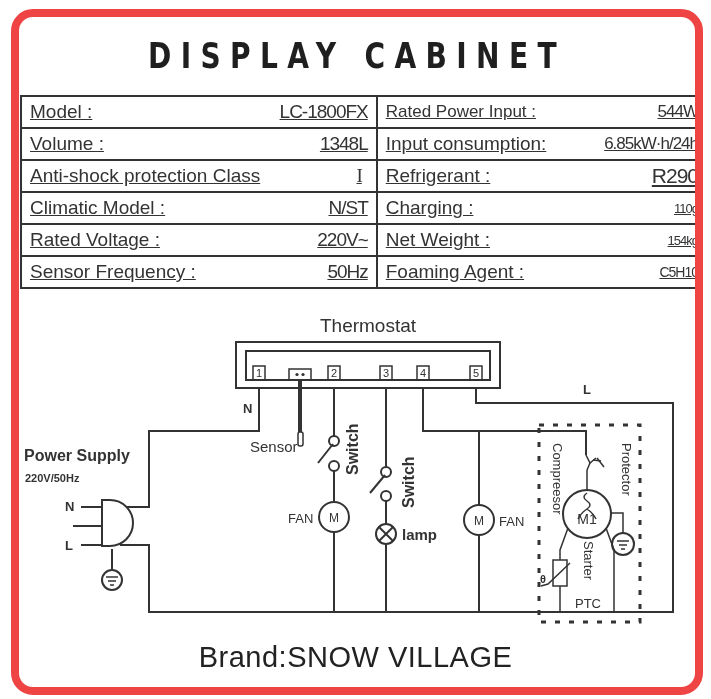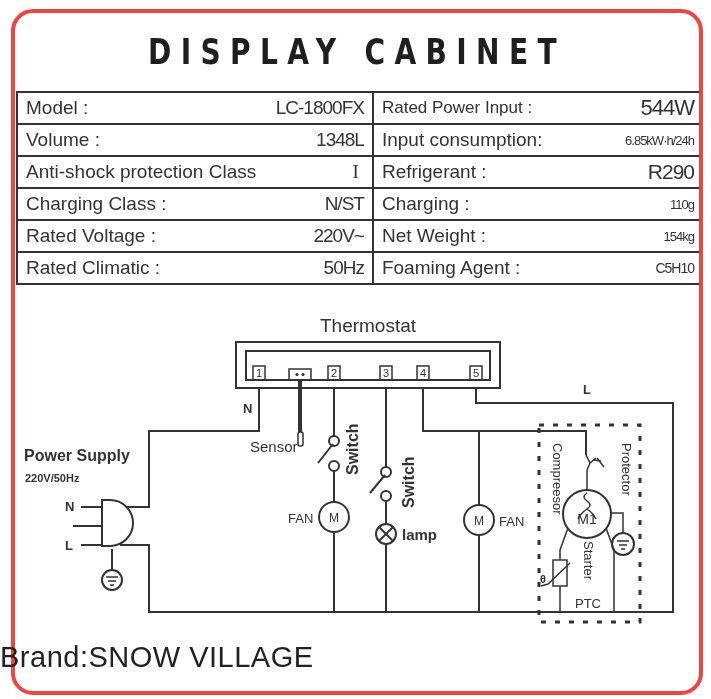--- a/index.html
+++ b/index.html
@@ -1,81 +1,81 @@
 <!DOCTYPE html>
 <html><head>
   <meta charset="utf-8">
   <style>
     html, body { margin: 0; padding: 0; background: #ffffff; }
     body { width: 711px; height: 699px; position: relative; overflow: hidden; font-family: "Liberation Sans", sans-serif; color: #2a2a2a; }
-    .frame { position: absolute; left: 11px; top: 9px; width: 692px; height: 686px; border: 4px solid #ef4444; border-radius: 22px; box-sizing: border-box; overflow: hidden; }
+    .frame { position: absolute; left: 11px; top: 9px; width: 692px; height: 686px; border: 8px solid #ef4444; border-radius: 22px; box-sizing: border-box; overflow: hidden; }
     .title { position: absolute; left: 0; top: 0; width: 100%; height: 76px; display: flex; align-items: center; justify-content: center; font-family: "DejaVu Sans", sans-serif; font-weight: bold; font-size: 36px; letter-spacing: 12px; transform: scaleX(0.78); color: #1f1f1f; }
     .spec-table { position: absolute; left: 1px; top: 78px; width: 688px; border-collapse: collapse; }
-    .spec-table td { border: 2px solid #333; height: 32px; padding: 0 8px; font-size: 19px; color: #333; box-sizing: border-box; white-space: nowrap; }
+    .spec-table td { border: 2px solid #333; height: 32px; padding: 0 8px; font-size: 19px; color: #333; box-sizing: border-box; white-space: nowrap; text-decoration: underline; }
     .cell-left { width: 357px; }
     .cell-right { width: 331px; text-align: right; }
     .cell-inner { display: flex; justify-content: space-between; align-items: center; }
     .val { letter-spacing: -1px; }
     .diagram { position: absolute; left: 0; top: 0; width: 711px; height: 699px; pointer-events: none; }
     .diagram text { font-family: "Liberation Sans", sans-serif; fill: #333; }
-    .brand { position: absolute; left: 0; width: 100%; top: 641px; font-size: 29px; letter-spacing: 0.5px; color: #222; }
+    .brand { position: absolute; left: 0; width: 100%; top: 641px; text-align: center; font-size: 29px; letter-spacing: 0.5px; color: #222; }
   </style>
 </head>
 <body>
 
 <div class="frame">
   <div class="title">DISPLAY CABINET</div>
   <table class="spec-table">
     <tbody>
       <tr>
         <td class="cell-left">
             <div class="cell-inner">
               <span>Model :</span>
               <span class="val">LC-1800FX</span>
             </div>
           </td>
         <td class="cell-right">
             <div class="cell-inner">
               <span style="font-size:17px">Rated Power Input :</span>
-              <span class="val" style="font-size:22px">544W</span>
+              <span class="val" style="font-size:17px">544W</span>
             </div>
           </td>
       </tr>
       <tr>
         <td class="cell-left">
             <div class="cell-inner">
               <span>Volume :</span>
               <span class="val">1348L</span>
             </div>
           </td>
         <td class="cell-right">
             <div class="cell-inner">
               <span>Input consumption:</span>
-              <span class="val" style="font-size:13px">6.85kW·h/24h</span>
+              <span class="val" style="font-size:17px">6.85kW·h/24h</span>
             </div>
           </td>
       </tr>
       <tr>
         <td class="cell-left">
             <div class="cell-inner">
               <span>Anti-shock protection Class</span>
               <span class="val" style="font-family:'Liberation Serif',serif;margin-right:6px">I</span>
             </div>
           </td>
         <td class="cell-right">
             <div class="cell-inner">
               <span>Refrigerant :</span>
               <span class="val" style="font-size:21px">R290</span>
             </div>
           </td>
       </tr>
       <tr>
         <td class="cell-left">
             <div class="cell-inner">
-              <span>Charging Class :</span>
+              <span>Climatic Model :</span>
               <span class="val">N/ST</span>
             </div>
           </td>
         <td class="cell-right">
             <div class="cell-inner">
               <span>Charging :</span>
               <span class="val" style="font-size:13px">110g</span>
             </div>
           </td>
       </tr>
@@ -89,21 +89,21 @@
         <td class="cell-right">
             <div class="cell-inner">
               <span>Net Weight :</span>
               <span class="val" style="font-size:13px">154kg</span>
             </div>
           </td>
       </tr>
       <tr>
         <td class="cell-left">
             <div class="cell-inner">
-              <span>Rated Climatic :</span>
+              <span>Sensor Frequency :</span>
               <span class="val">50Hz</span>
             </div>
           </td>
         <td class="cell-right">
             <div class="cell-inner">
               <span>Foaming Agent :</span>
               <span class="val" style="font-size:14px">C5H10</span>
             </div>
           </td>
       </tr>

